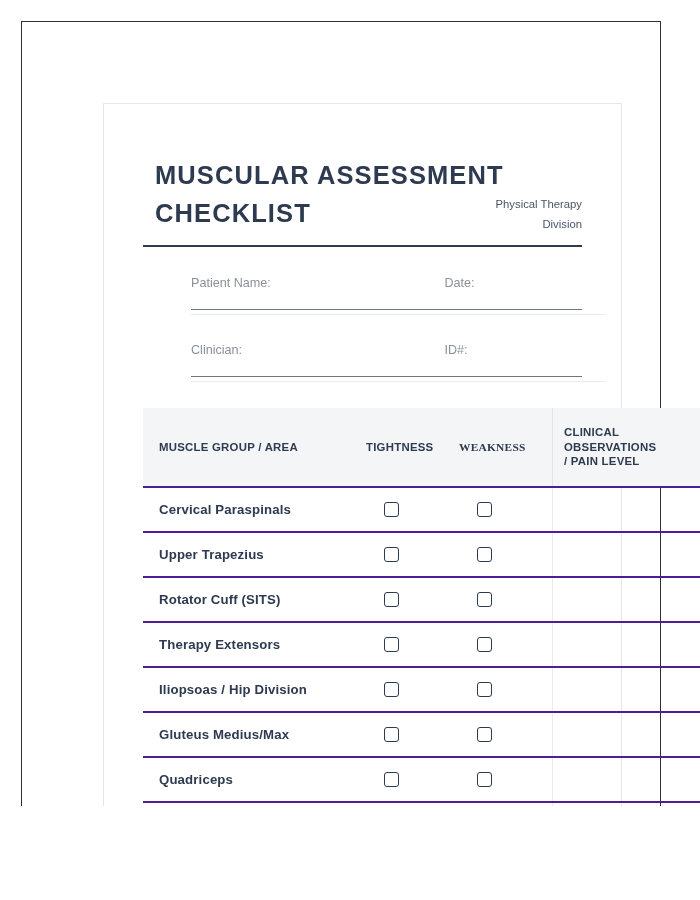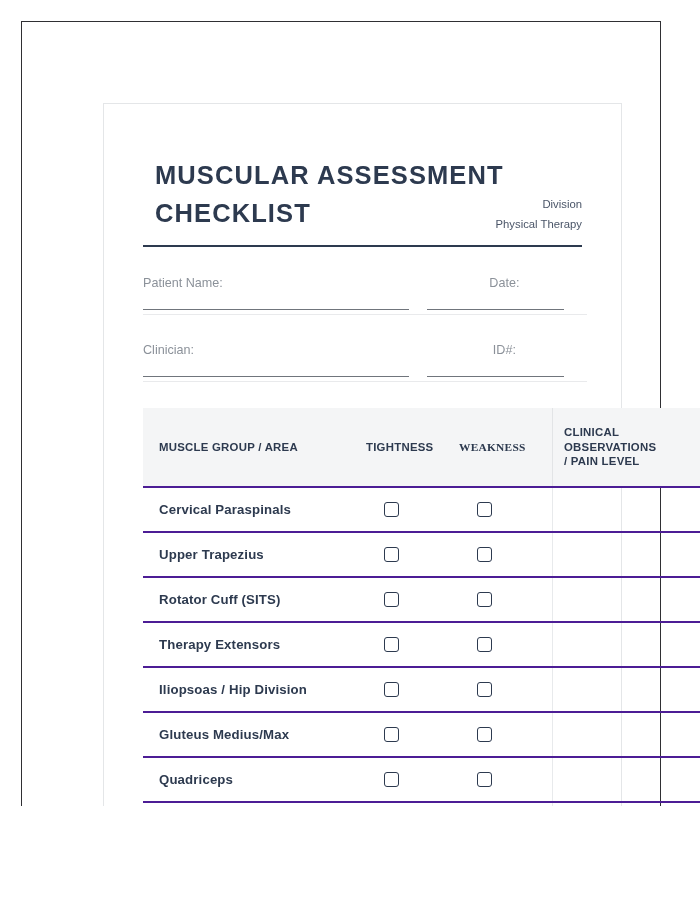--- a/index.html
+++ b/index.html
@@ -91,22 +91,22 @@
     padding: 0 39px;
     margin-top: 27px;
   }
   .form-row {
     display: flex;
     margin-bottom: 26px;
   }
   .field {
     position: relative;
   }
-  .field.wide   { width: 290px; margin-right: 19px; }
-  .field.narrow { width: 170px; text-align: center; }
+  .field.wide   { width: 290px; margin-right: 19px; margin-left: 48px; }
+  .field.narrow { width: 170px; }
 
   .field-label {
     font-size: 12.6px;
     color: #8b9199;
     line-height: 18px;
     display: block;
   }
   
   .field-line-wrap {
     position: relative;
@@ -199,22 +199,22 @@
 <body>
 
 <div class="viewport-clip">
   <div class="page-frame">
     <div class="doc-card">
 
       <div class="doc-header">
         <div class="title-row">
           <h1 class="doc-title">MUSCULAR ASSESSMENT CHECKLIST</h1>
           <div class="division-block">
+            <div>Physical Therapy</div>
             <div>Division</div>
-            <div>Physical Therapy</div>
           </div>
         </div>
         <div class="title-rule"></div>
       </div>
 
       <div class="form-grid">
         <div class="form-row">
           <div class="field wide">
             <span class="field-label">Patient Name:</span>
             <div class="field-line-wrap">

